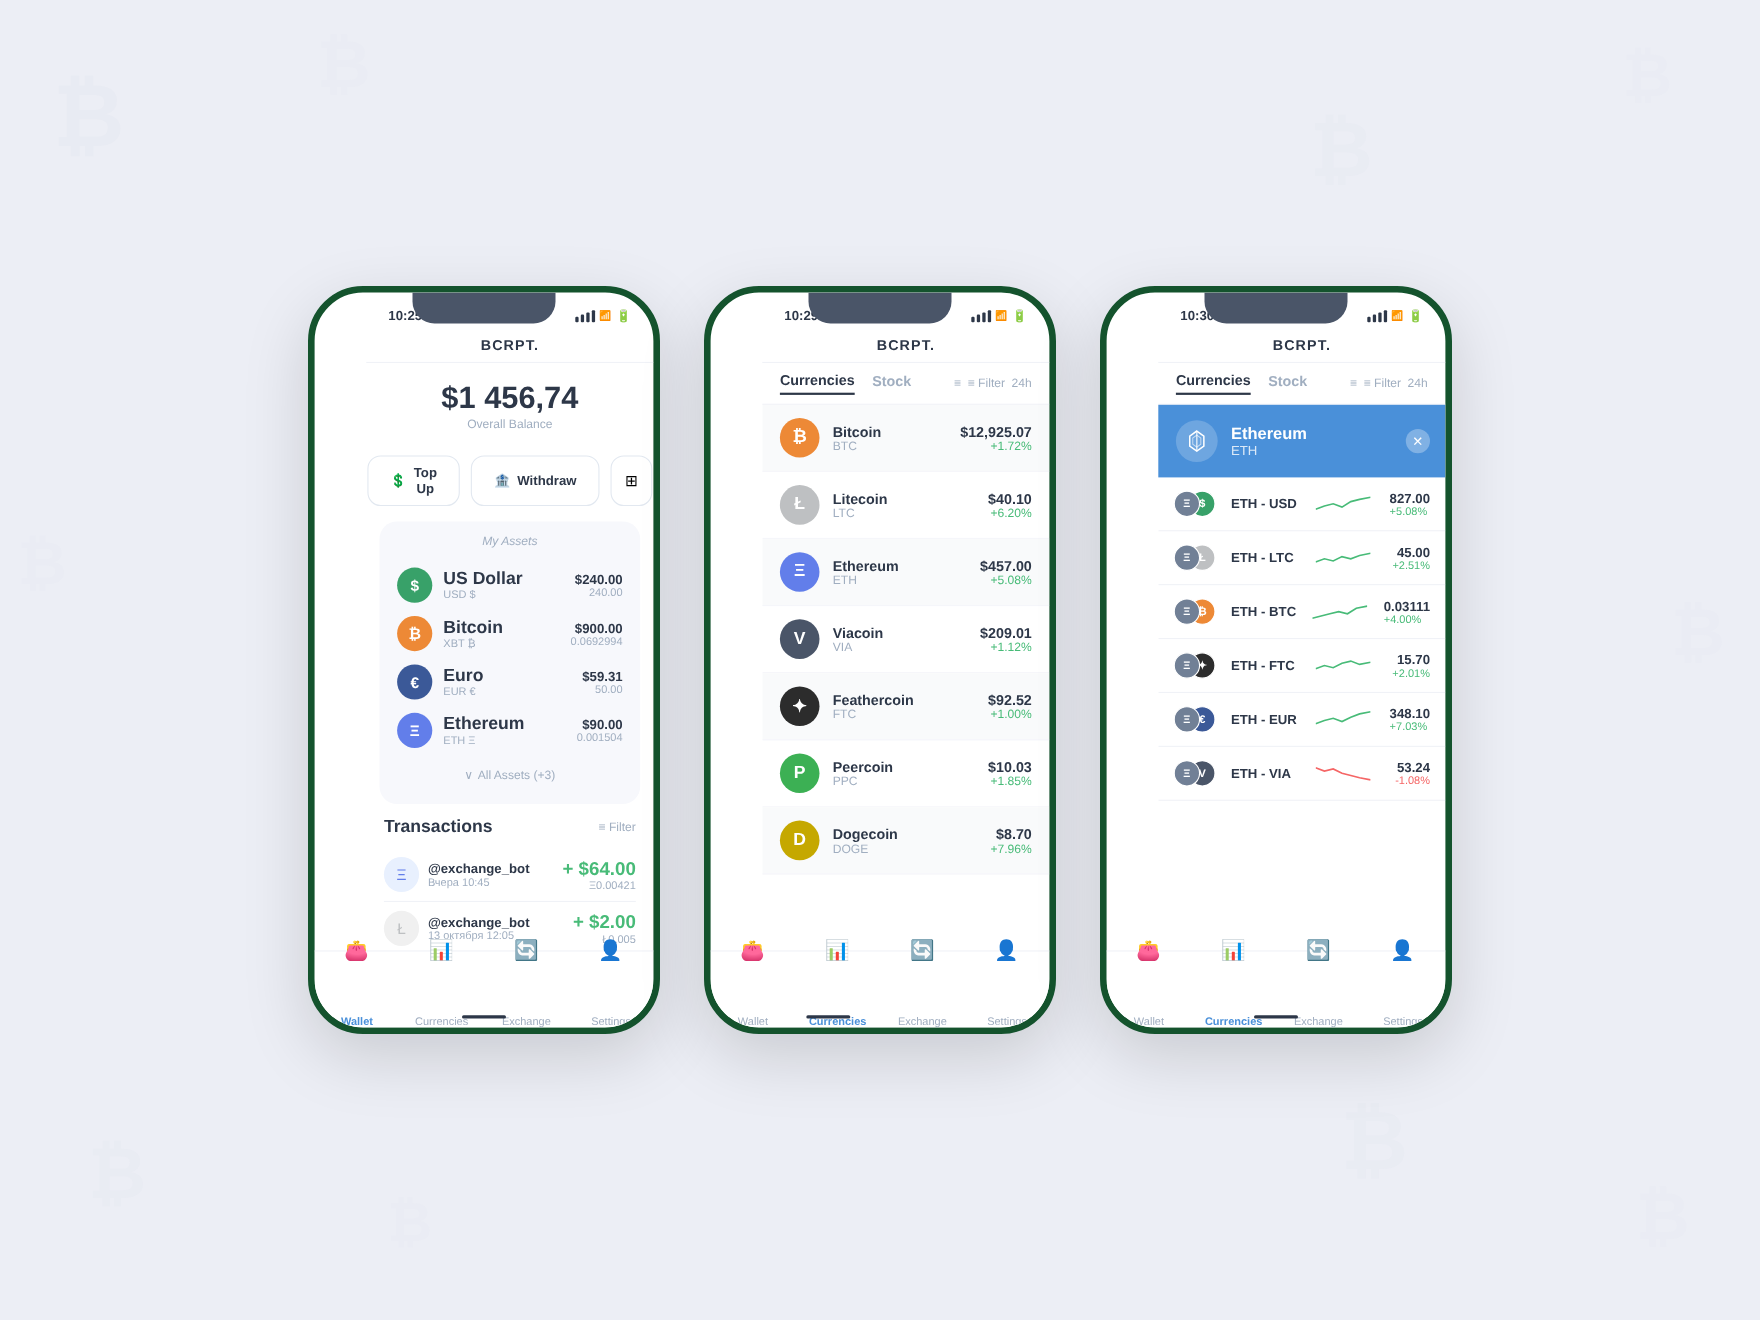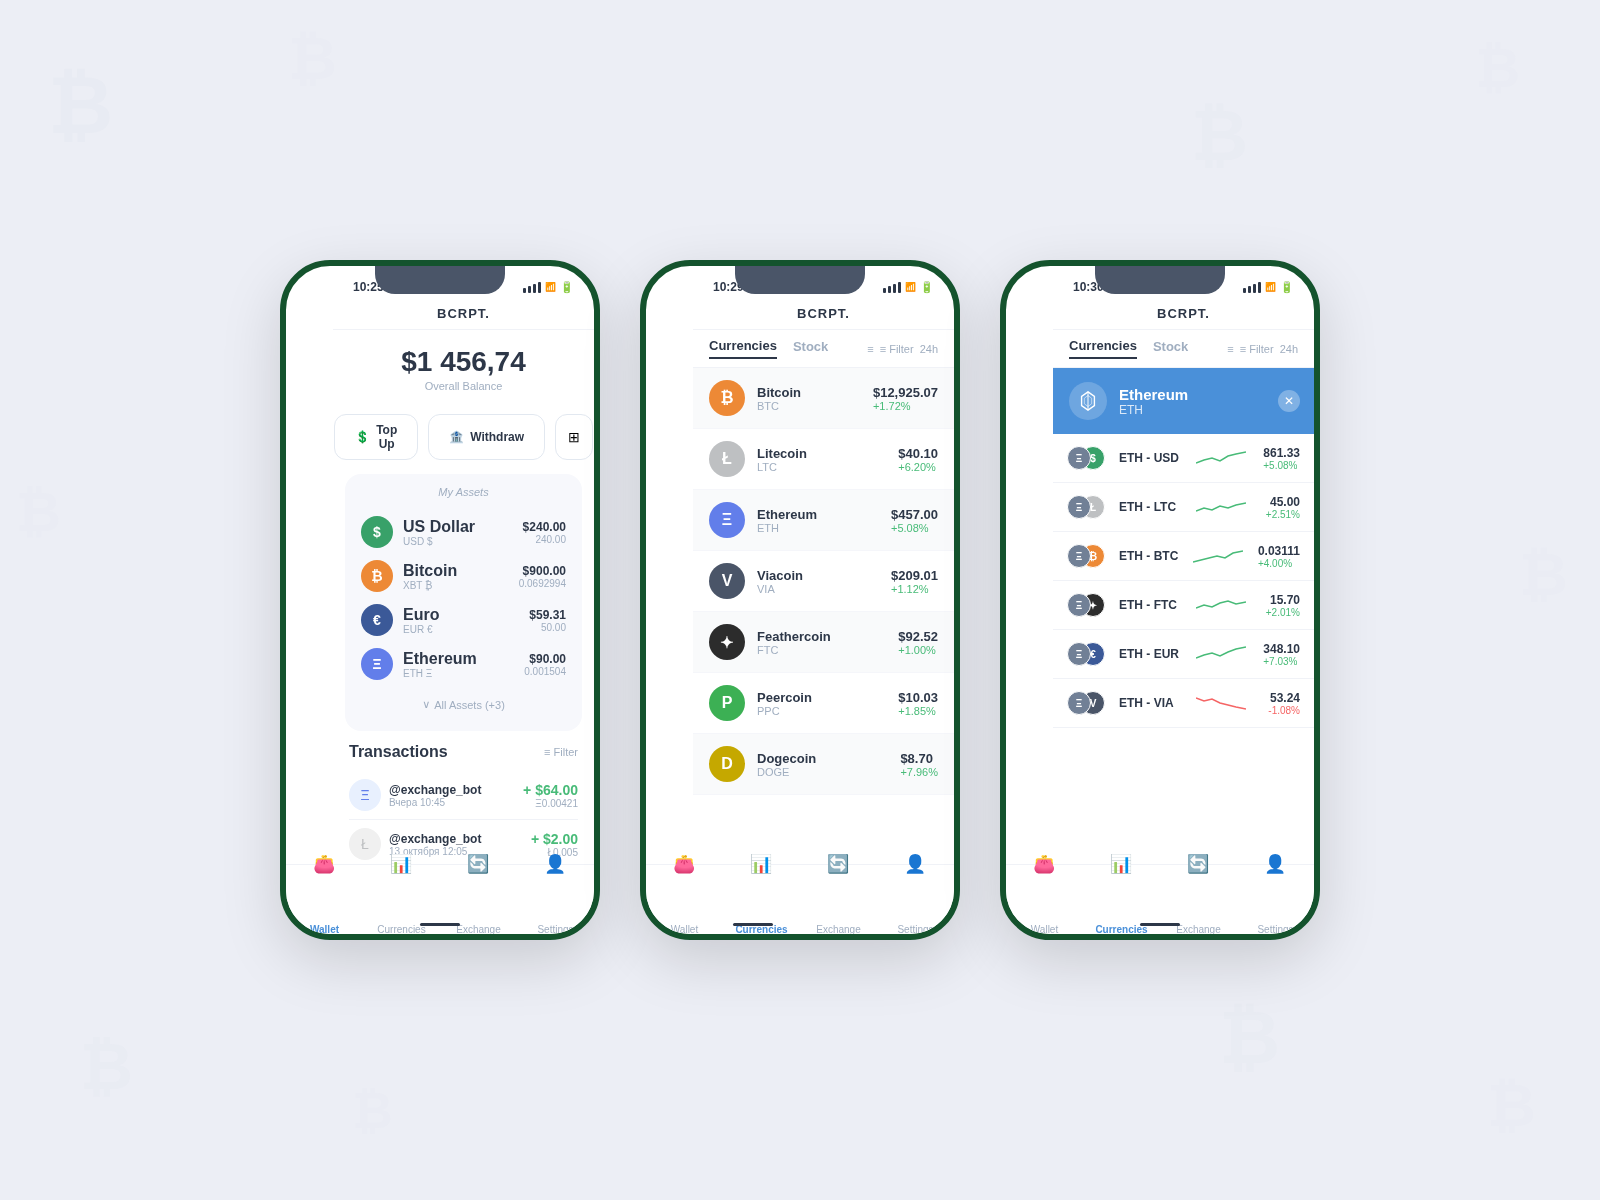--- a/index.html
+++ b/index.html
@@ -239,21 +239,21 @@
     .tx-left { display: flex; align-items: center; gap: 8px; }
     .tx-icon {
       width: 32px; height: 32px; border-radius: 50%;
       background: #e8f0fe;
       display: flex; align-items: center; justify-content: center;
       font-size: 14px;
     }
     .tx-name { font-size: 12px; font-weight: 600; color: #2d3748; }
     .tx-date { font-size: 10px; color: #a0aec0; }
     .tx-right { text-align: right; }
-    .tx-amount-pos { font-size: 14px; font-weight: 600; color: #48bb78; }
+    .tx-amount-pos { font-size: 17px; font-weight: 600; color: #48bb78; }
     .tx-native { font-size: 10px; color: #a0aec0; }
 
     
     .tabs-row {
       display: flex;
       align-items: center;
       padding: 8px 16px;
       border-bottom: 1px solid #f0f2f7;
       gap: 16px;
     }
@@ -276,21 +276,21 @@
     }
     .currency-row:nth-child(odd) { background: #f9fafb; }
     .currency-left { display: flex; align-items: center; gap: 12px; }
     .currency-icon {
       width: 36px; height: 36px; border-radius: 50%;
       display: flex; align-items: center; justify-content: center;
       font-size: 16px; font-weight: 700; color: #fff;
     }
     .currency-name { font-size: 13px; font-weight: 600; color: #2d3748; }
     .currency-code { font-size: 11px; color: #a0aec0; }
-    .currency-right { }
+    .currency-right { text-align: right; }
     .currency-price { font-size: 13px; font-weight: 600; color: #2d3748; }
     .currency-change-pos { font-size: 11px; color: #48bb78; font-weight: 500; }
 
     
     .selected-header {
       background: #4a90d9;
       padding: 14px 16px;
       display: flex;
       align-items: center;
       gap: 12px;
@@ -730,21 +730,21 @@
           <div class="pair-icons">
             <div class="pair-icon-1" style="background:#718096;">Ξ</div>
             <div class="pair-icon-2" style="background:#38a169;">$</div>
           </div>
           <span class="pair-name">ETH - USD</span>
         </div>
         <svg class="sparkline" viewBox="0 0 50 20">
           <polyline points="0,15 8,12 16,10 24,13 32,8 40,6 50,4" fill="none" stroke="#48bb78" stroke-width="1.5"></polyline>
         </svg>
         <div>
-          <div class="pair-value">861.33</div>
+          <div class="pair-value">827.00</div>
           <div class="pair-change-pos">+5.08%</div>
         </div>
       </div>
 
       <div class="pair-row">
         <div class="pair-left">
           <div class="pair-icons">
             <div class="pair-icon-1" style="background:#718096;">Ξ</div>
             <div class="pair-icon-2" style="background:#bec0c2;">Ł</div>
           </div>

